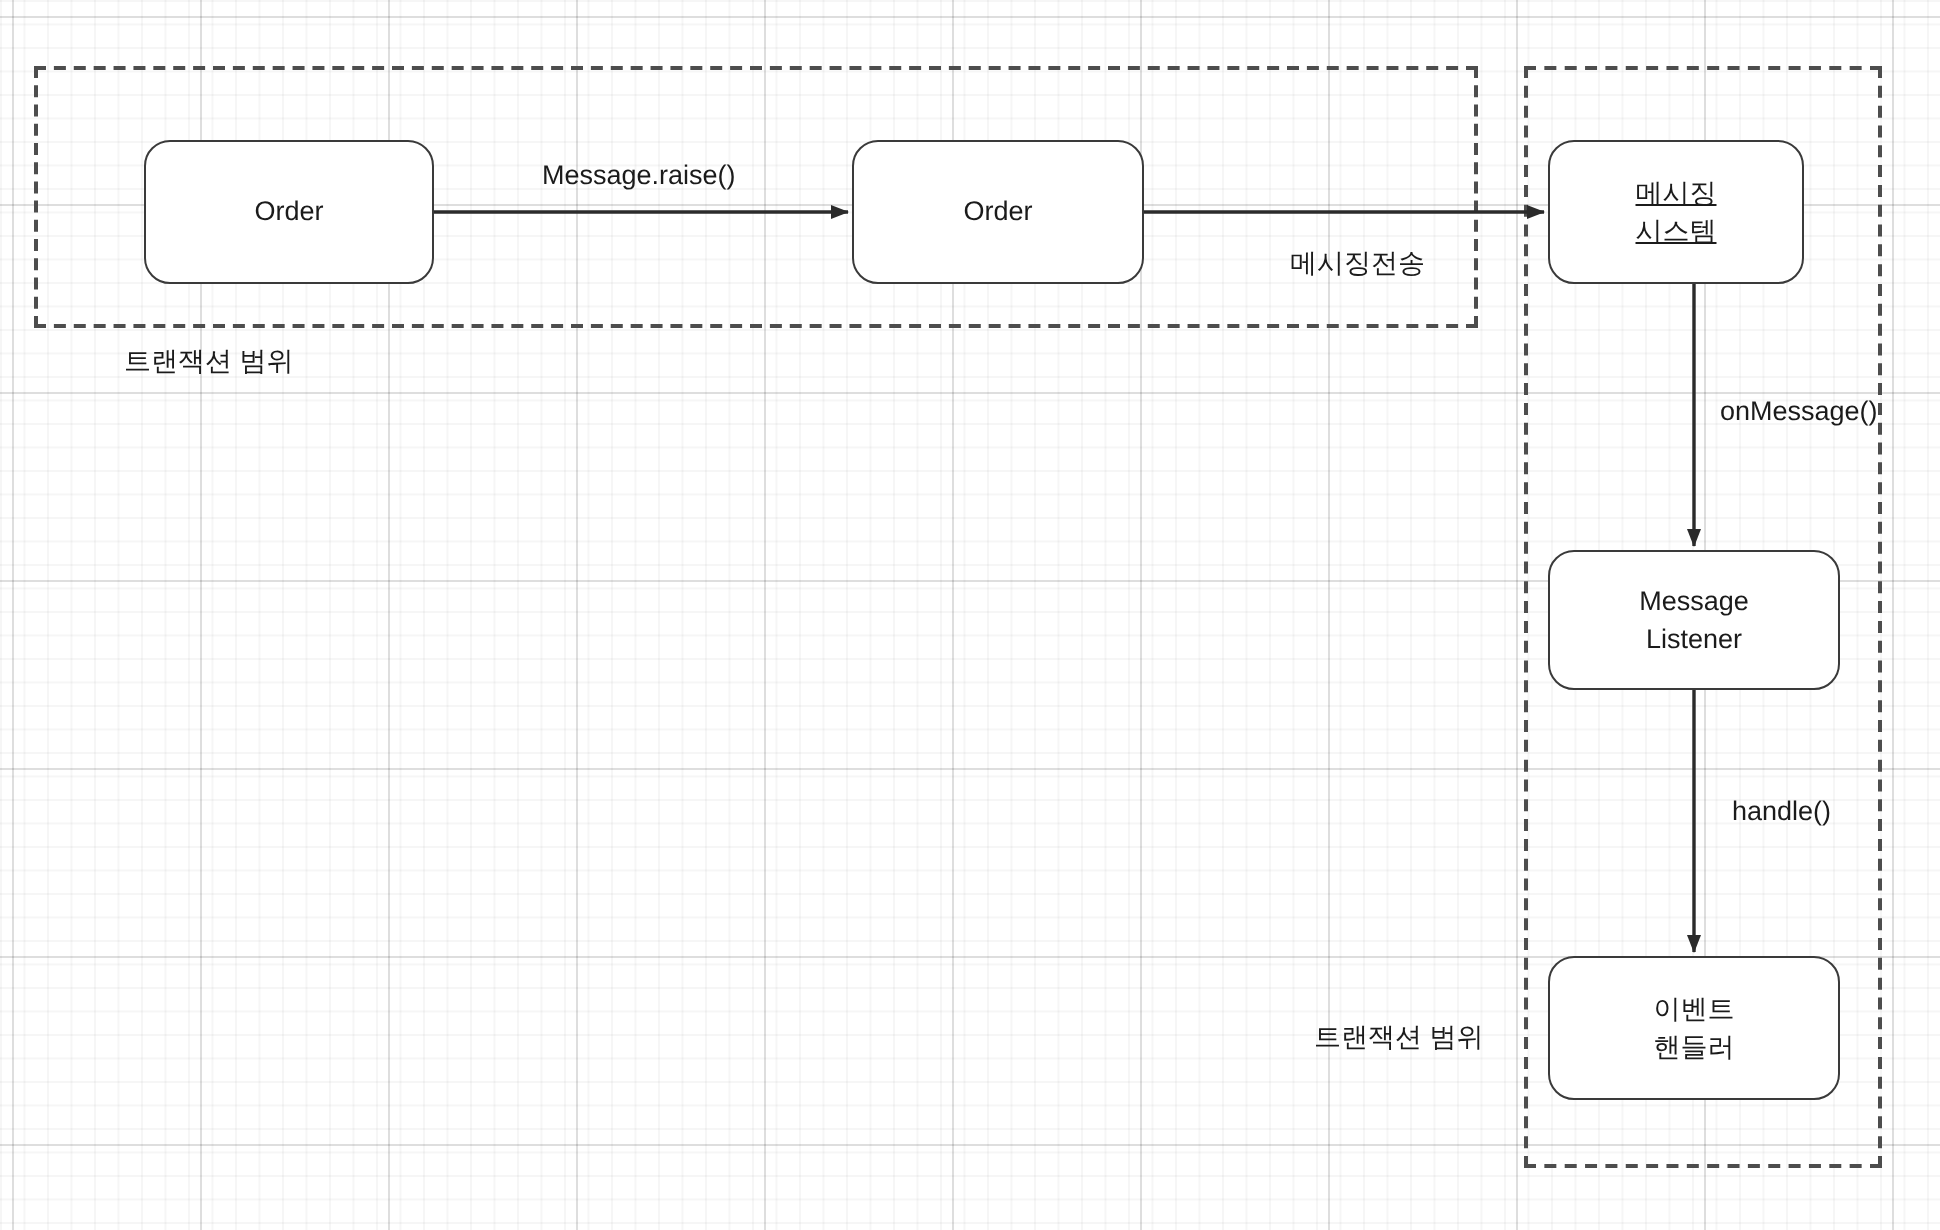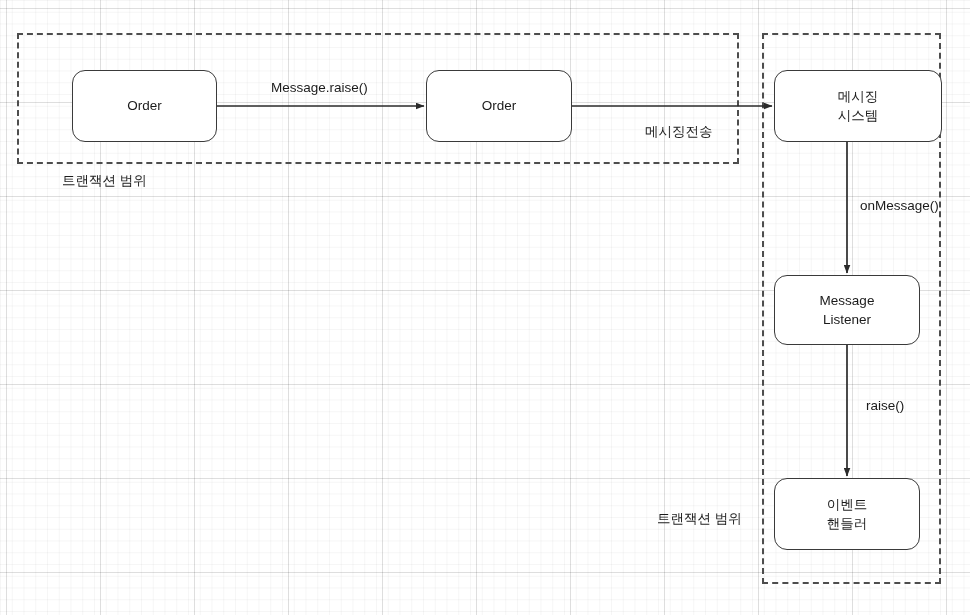--- a/index.html
+++ b/index.html
@@ -86,36 +86,36 @@
   <div class="scope" style="left:762px; top:33px; width:179px; height:551px;"></div>
 
   <div class="label" style="left:62px; top:173px;">트랜잭션 범위</div>
 
   <div class="label" style="left:657px; top:511px;">트랜잭션 범위</div>
 
   <div class="node" style="left:72px; top:70px; width:145px; height:72px;">Order</div>
 
   <div class="node" style="left:426px; top:70px; width:146px; height:72px;">Order</div>
 
-  <div class="node" style="left:774px; top:70px; width:168px; height:72px;">메시징
+  <div class="node" style="left:774px; top:70px; width:128px; height:72px;text-decoration:underline;">메시징
 시스템</div>
 
   <div class="node" style="left:774px; top:275px; width:146px; height:70px;">Message
 Listener</div>
 
   <div class="node" style="left:774px; top:478px; width:146px; height:72px;">이벤트
 핸들러</div>
 
   <div class="label" style="left:271px; top:80px;">Message.raise()</div>
 
   <div class="label" style="left:645px; top:77px;margin-top:47px;">메시징전송</div>
 
   <div class="label" style="left:860px; top:198px;text-align:center;">onMessage()</div>
 
-  <div class="label" style="left:866px; top:398px;">raise()</div>
+  <div class="label" style="left:866px; top:398px;">handle()</div>
 
   <svg id="connectors" viewBox="0 0 970 615" xmlns="http://www.w3.org/2000/svg">
     <defs>
       <marker id="arrowhead" markerWidth="9" markerHeight="7" refX="8.5" refY="3.5" orient="auto" markerUnits="userSpaceOnUse">
         <polygon points="0 0, 9 3.5, 0 7" fill="#2b2b2b"></polygon>
       </marker>
     </defs>
 
     <line x1="217" y1="106" x2="424" y2="106" marker-end="url(#arrowhead)"></line>
 

